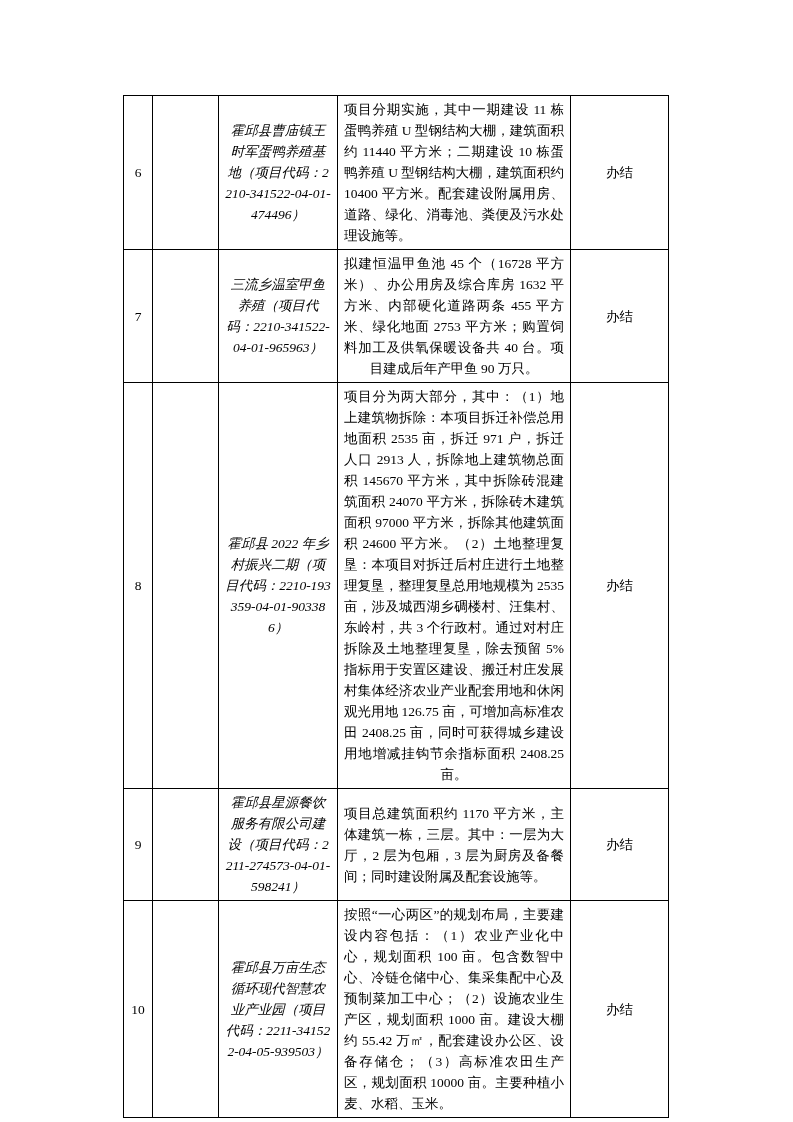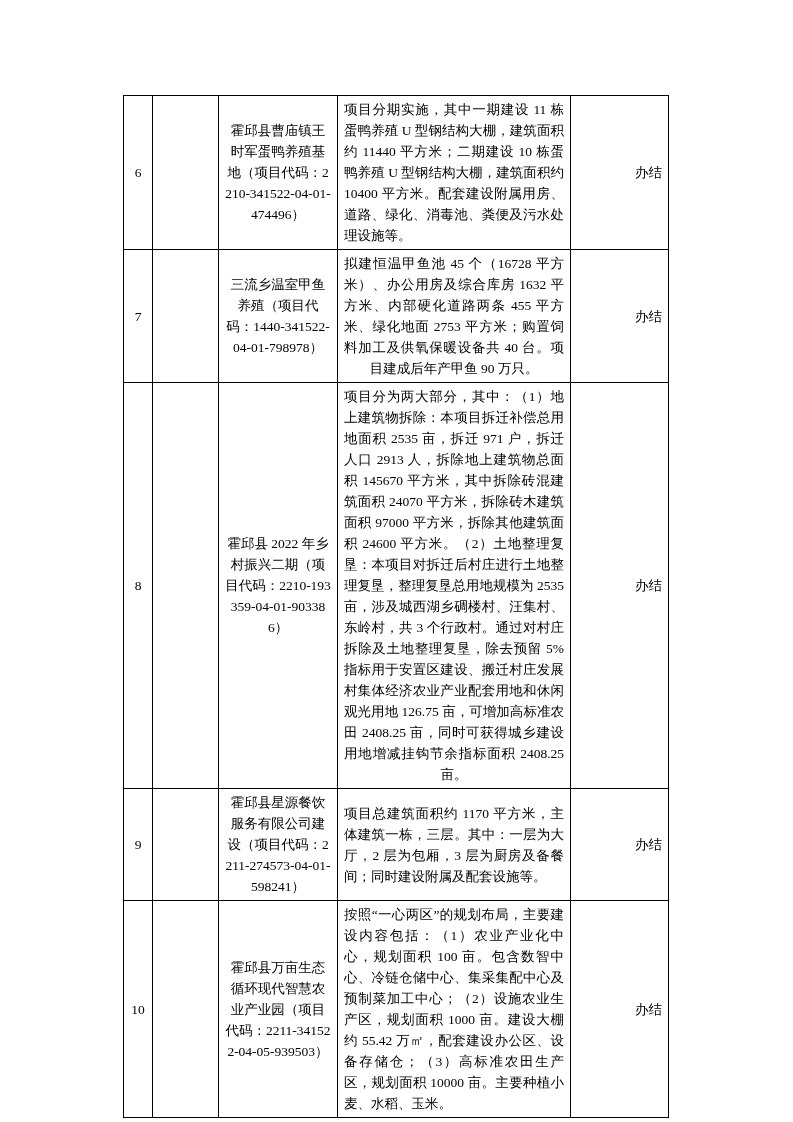--- a/index.html
+++ b/index.html
@@ -30,28 +30,29 @@
     padding: 3px 6px;
     overflow: hidden;
   }
   td.cell-num { text-align: center; }
   td.cell-cat { }
   td.cell-name {
     text-align: center;
     word-break: break-all;
     padding: 3px 5px;
     line-height: 19px;
+    font-style: italic;
   }
   td.cell-desc {
     text-align: justify;
     text-justify: inter-ideograph;
     word-break: break-all;
   }
   td.cell-desc.last-center { text-align-last: center; font-family: Liberation Serif, serif; }
-  td.cell-status { text-align: right; }
+  td.cell-status { text-align: center; }
   tr.row-6 { height: 130px; }
   tr.row-7 { height: 120px; }
   tr.row-8 { height: 382px; }
   tr.row-9 { height: 103px; }
   tr.row-10 { height: 192px; }
 </style>
 </head>
 <body>
 
 <div class="page">
@@ -67,21 +68,21 @@
       <tr class="row-6">
         <td class="cell-num">6</td>
         <td class="cell-cat"></td>
         <td class="cell-name">霍邱县曹庙镇王时军蛋鸭养殖基地（项目代码：2210-341522-04-01-474496）</td>
         <td class="cell-desc">项目分期实施，其中一期建设 11 栋蛋鸭养殖 U 型钢结构大棚，建筑面积约 11440 平方米；二期建设 10 栋蛋鸭养殖 U 型钢结构大棚，建筑面积约 10400 平方米。配套建设附属用房、道路、绿化、消毒池、粪便及污水处理设施等。</td>
         <td class="cell-status">办结</td>
       </tr>
       <tr class="row-7">
         <td class="cell-num">7</td>
         <td class="cell-cat"></td>
-        <td class="cell-name">三流乡温室甲鱼养殖（项目代码：1440-341522-04-01-798978）</td>
+        <td class="cell-name">三流乡温室甲鱼养殖（项目代码：2210-341522-04-01-965963）</td>
         <td class="cell-desc last-center">拟建恒温甲鱼池 45 个（16728 平方米）、办公用房及综合库房 1632 平方米、内部硬化道路两条 455 平方米、绿化地面 2753 平方米；购置饲料加工及供氧保暖设备共 40 台。项目建成后年产甲鱼 90 万只。</td>
         <td class="cell-status">办结</td>
       </tr>
       <tr class="row-8">
         <td class="cell-num">8</td>
         <td class="cell-cat"></td>
         <td class="cell-name">霍邱县 2022 年乡村振兴二期（项目代码：2210-193359-04-01-903386）</td>
         <td class="cell-desc last-center">项目分为两大部分，其中：（1）地上建筑物拆除：本项目拆迁补偿总用地面积 2535 亩，拆迁 971 户，拆迁人口 2913 人，拆除地上建筑物总面积 145670 平方米，其中拆除砖混建筑面积 24070 平方米，拆除砖木建筑面积 97000 平方米，拆除其他建筑面积 24600 平方米。（2）土地整理复垦：本项目对拆迁后村庄进行土地整理复垦，整理复垦总用地规模为 2535 亩，涉及城西湖乡碉楼村、汪集村、东岭村，共 3 个行政村。通过对村庄拆除及土地整理复垦，除去预留 5%指标用于安置区建设、搬迁村庄发展村集体经济农业产业配套用地和休闲观光用地 126.75 亩，可增加高标准农田 2408.25 亩，同时可获得城乡建设用地增减挂钩节余指标面积 2408.25 亩。</td>
         <td class="cell-status">办结</td>
       </tr>

